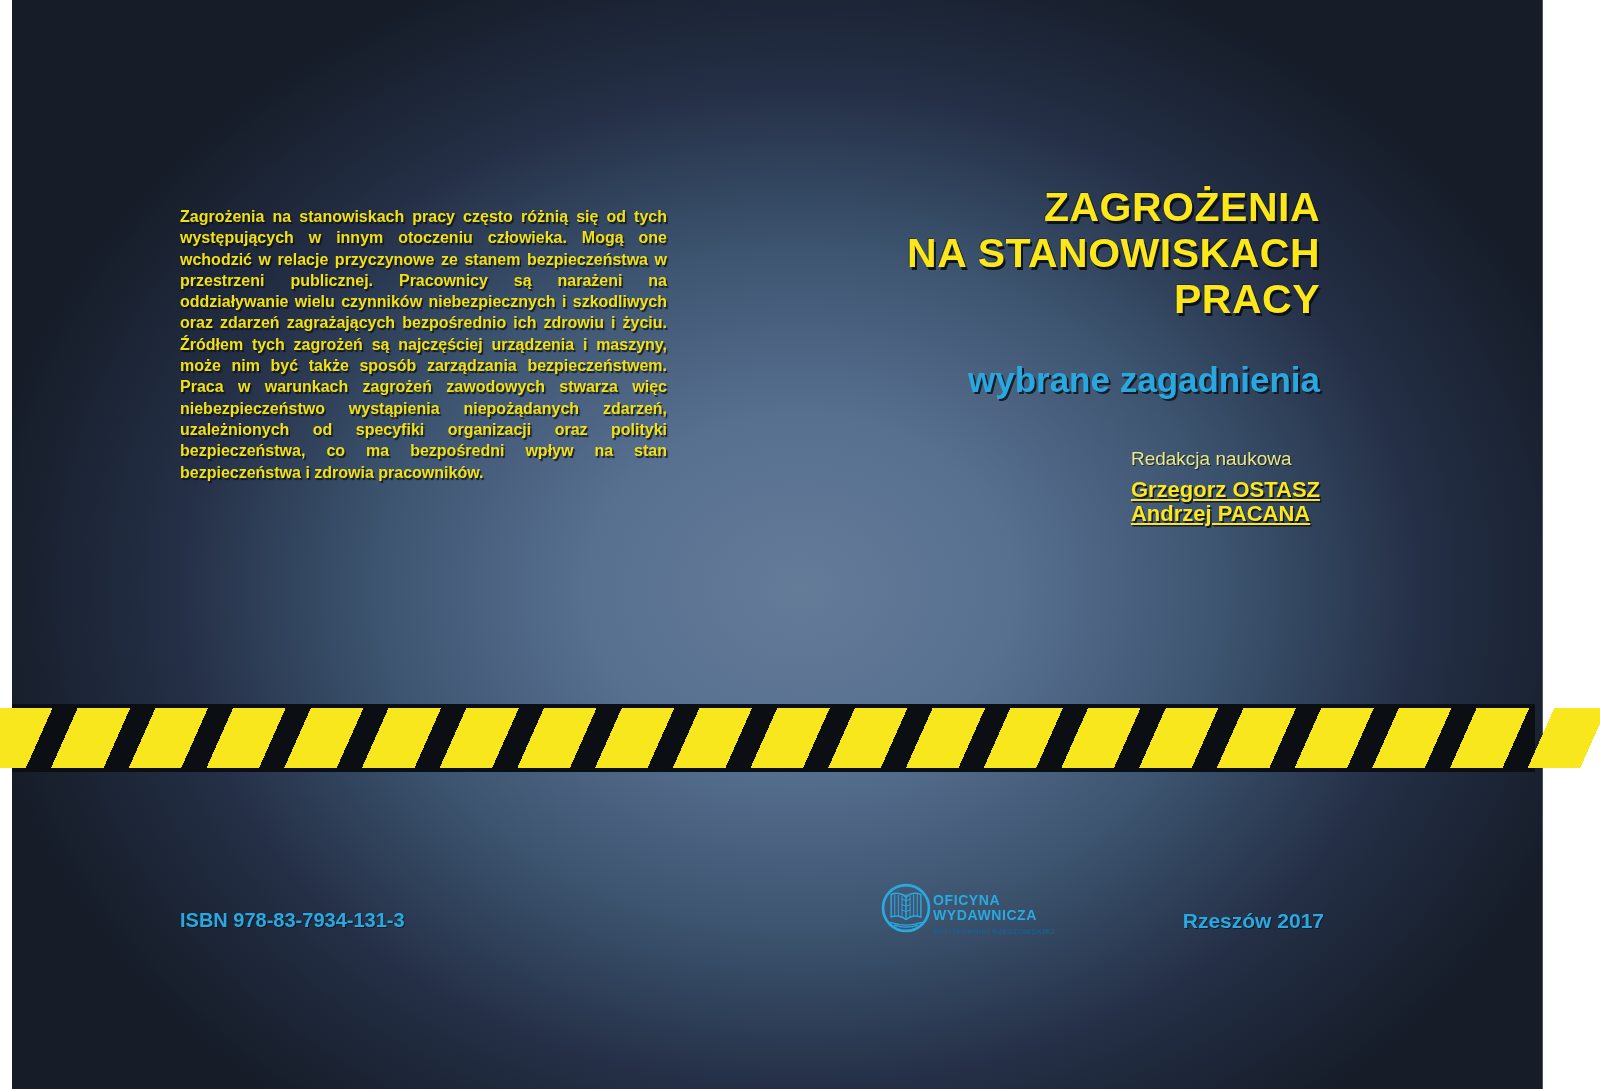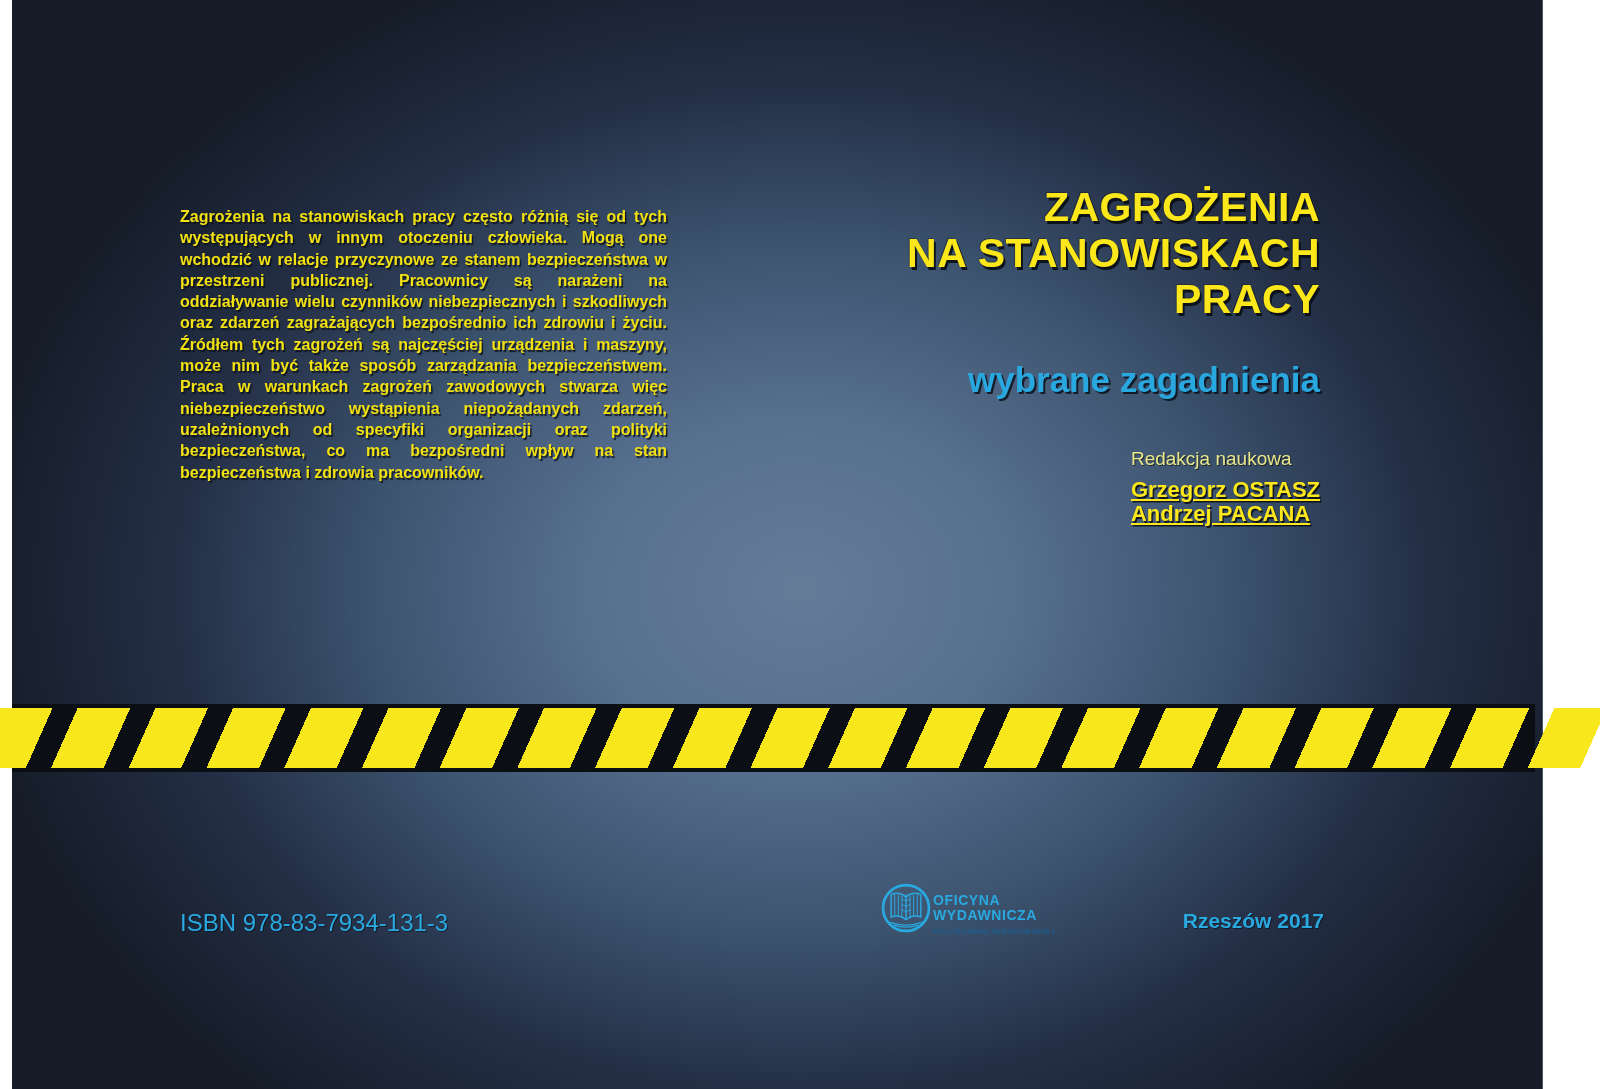--- a/index.html
+++ b/index.html
@@ -69,21 +69,21 @@
   .hazard-stripes {
     position: absolute; left: 0; right: 0; top: 4px; height: 60px;
     background: repeating-linear-gradient(114deg,
       #f8e71c 0px, #f8e71c 48px,
       transparent 48px, transparent 71px);
   }
 
   
   .isbn {
     position: absolute; left: 168px; top: 909px;
-    color: #2aa9e0; font-size: 24px; font-weight: 400;
+    color: #2aa9e0; font-size: 20px; font-weight: 700;
     text-shadow: 1px 1px 0 rgba(9,13,21,0.6);
   }
   .city-year {
     position: absolute; right: 218px; top: 909px;
     color: #2aa9e0; font-size: 21px; font-weight: 700;
     text-shadow: 1px 1px 0 rgba(9,13,21,0.6);
   }
 
   
   .logo { position: absolute; left: 879px; top: 881px; display: flex; align-items: flex-start; gap: 0; }

